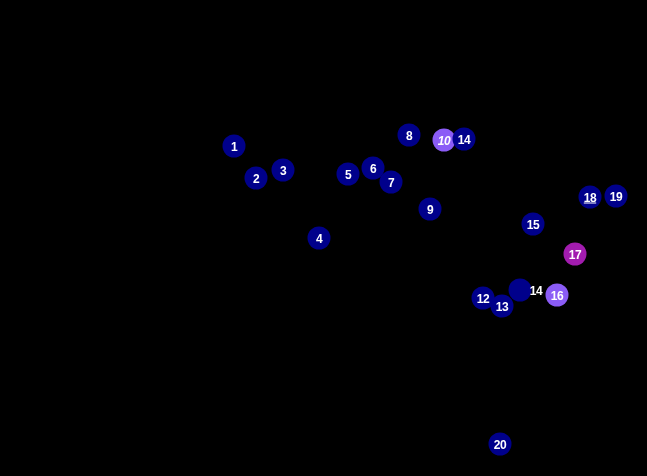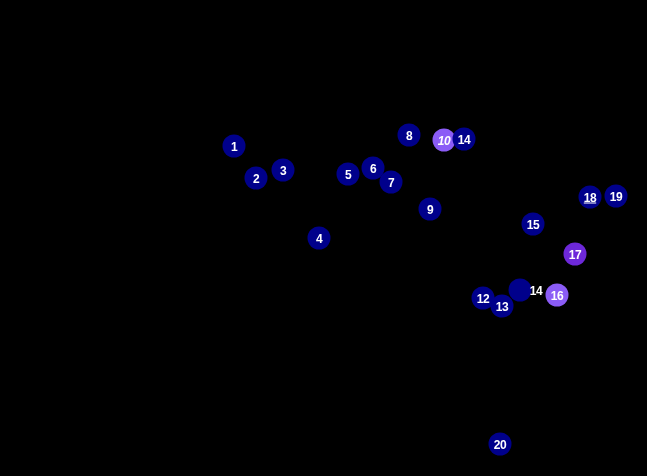--- a/index.html
+++ b/index.html
@@ -81,21 +81,21 @@
     </div>
     <div class="marker" style="left: 520px; top: 290px; width: 23px; height: 23px; background: rgb(0, 0, 139);">
       <span style="color: rgb(255, 255, 255); margin-left: 32px;">14</span>
     </div>
     <div class="marker" style="left: 533px; top: 224px; width: 23px; height: 23px; background: rgb(0, 0, 139); justify-content: center;">
       <span style="color: rgb(255, 255, 255);">15</span>
     </div>
     <div class="marker" style="left: 557px; top: 295px; width: 23px; height: 23px; background: #8b5cf6;">
       <span style="color: rgb(255, 255, 255);">16</span>
     </div>
-    <div class="marker" style="left: 575px; top: 254px; width: 23px; height: 23px; background: #6d28d9;">
+    <div class="marker" style="left: 575px; top: 254px; width: 23px; height: 23px; background: #a21caf;">
       <span style="color: rgb(255, 255, 255);">17</span>
     </div>
     <div class="marker" style="left: 590px; top: 197px; width: 23px; height: 23px; background: rgb(0, 0, 139);">
       <span style="color: rgb(255, 255, 255); text-decoration: underline;">18</span>
     </div>
     <div class="marker" style="left: 616px; top: 196px; width: 23px; height: 23px; background: rgb(0, 0, 139);">
       <span style="color: rgb(255, 255, 255);">19</span>
     </div>
     <div class="marker" style="left: 500px; top: 444px; width: 23px; height: 23px; background: rgb(0, 0, 139); justify-content: center;">
       <span style="color: rgb(255, 255, 255);">20</span>

